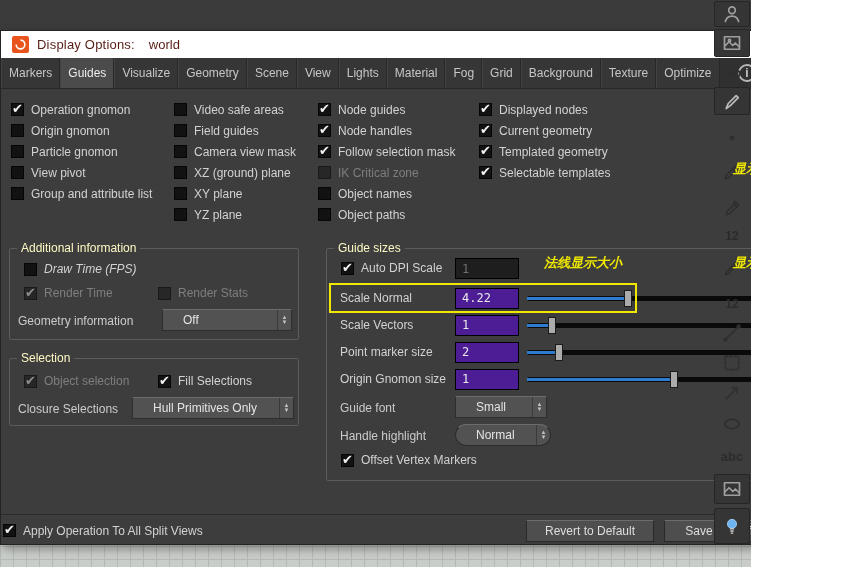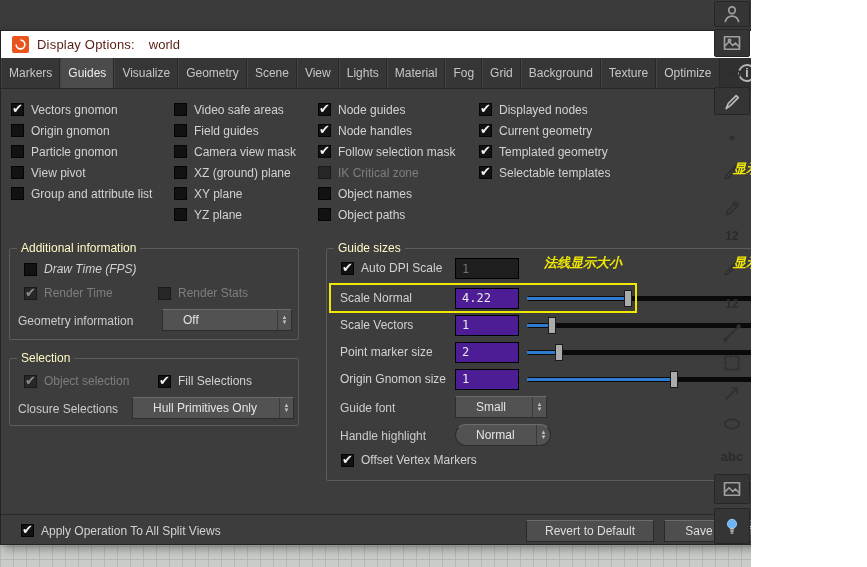--- a/index.html
+++ b/index.html
@@ -67,21 +67,21 @@
   .srow { position:absolute; left:0; width:100%; height:22px; display:flex; align-items:center; }
   .slabel { position:absolute; left:13px; color:#d2d2d2; }
   .srow .nfield { position:absolute; left:128px; }
   .track { position:absolute; left:200px; width:238px; height:5px; background:#0a0a0a; border-radius:2px; }
   .fill { position:absolute; left:0; top:1px; height:3px; background:#2f7bd0; }
   .handle { position:absolute; top:-6px; width:8px; height:17px; background:#ababab; border:1px solid #1b1b1b; }
 
   
   .footer { position:absolute; left:0; top:483px; width:100%; height:32px; border-top:1px solid #2a2a2a;
             display:flex; align-items:center; }
-  .footer-check { display:flex; align-items:center; gap:7px; padding-left:20px; }
+  .footer-check { display:flex; align-items:center; gap:7px; padding-left:2px; }
   .btn { position:absolute; top:5px; height:22px; width:128px; background:#4e4e4e; color:#dedede;
          border:1px solid #292929; border-top-color:#6c6c6c; display:flex; align-items:center; justify-content:center; }
 
   
   .ann { position:absolute; color:#f0e800; font-weight:bold; font-size:13px; white-space:nowrap;font-style:italic; }
   .ann-box { position:absolute; border:2px solid #f0e800; background:transparent; }
 
   
   .side-toolbar { position:absolute; right:0; top:0; width:38px; height:100%; }
   .ti { position:absolute; left:1px; width:36px; display:flex; align-items:center; justify-content:center; }
@@ -126,21 +126,21 @@
       <div class="tab-help">
         <span class="circle-icon">i</span>
         <span class="circle-icon">?</span>
       </div>
     </div>
 
     <div id="cbgrid">
         <div class="cb-col" style="left: 10px;">
           <div class="cbrow">
             <span class="cb checked"></span>
-            <span class="cblabel">Vectors gnomon</span>
+            <span class="cblabel">Operation gnomon</span>
           </div>
           <div class="cbrow">
             <span class="cb"></span>
             <span class="cblabel">Origin gnomon</span>
           </div>
           <div class="cbrow">
             <span class="cb"></span>
             <span class="cblabel">Particle gnomon</span>
           </div>
           <div class="cbrow">

